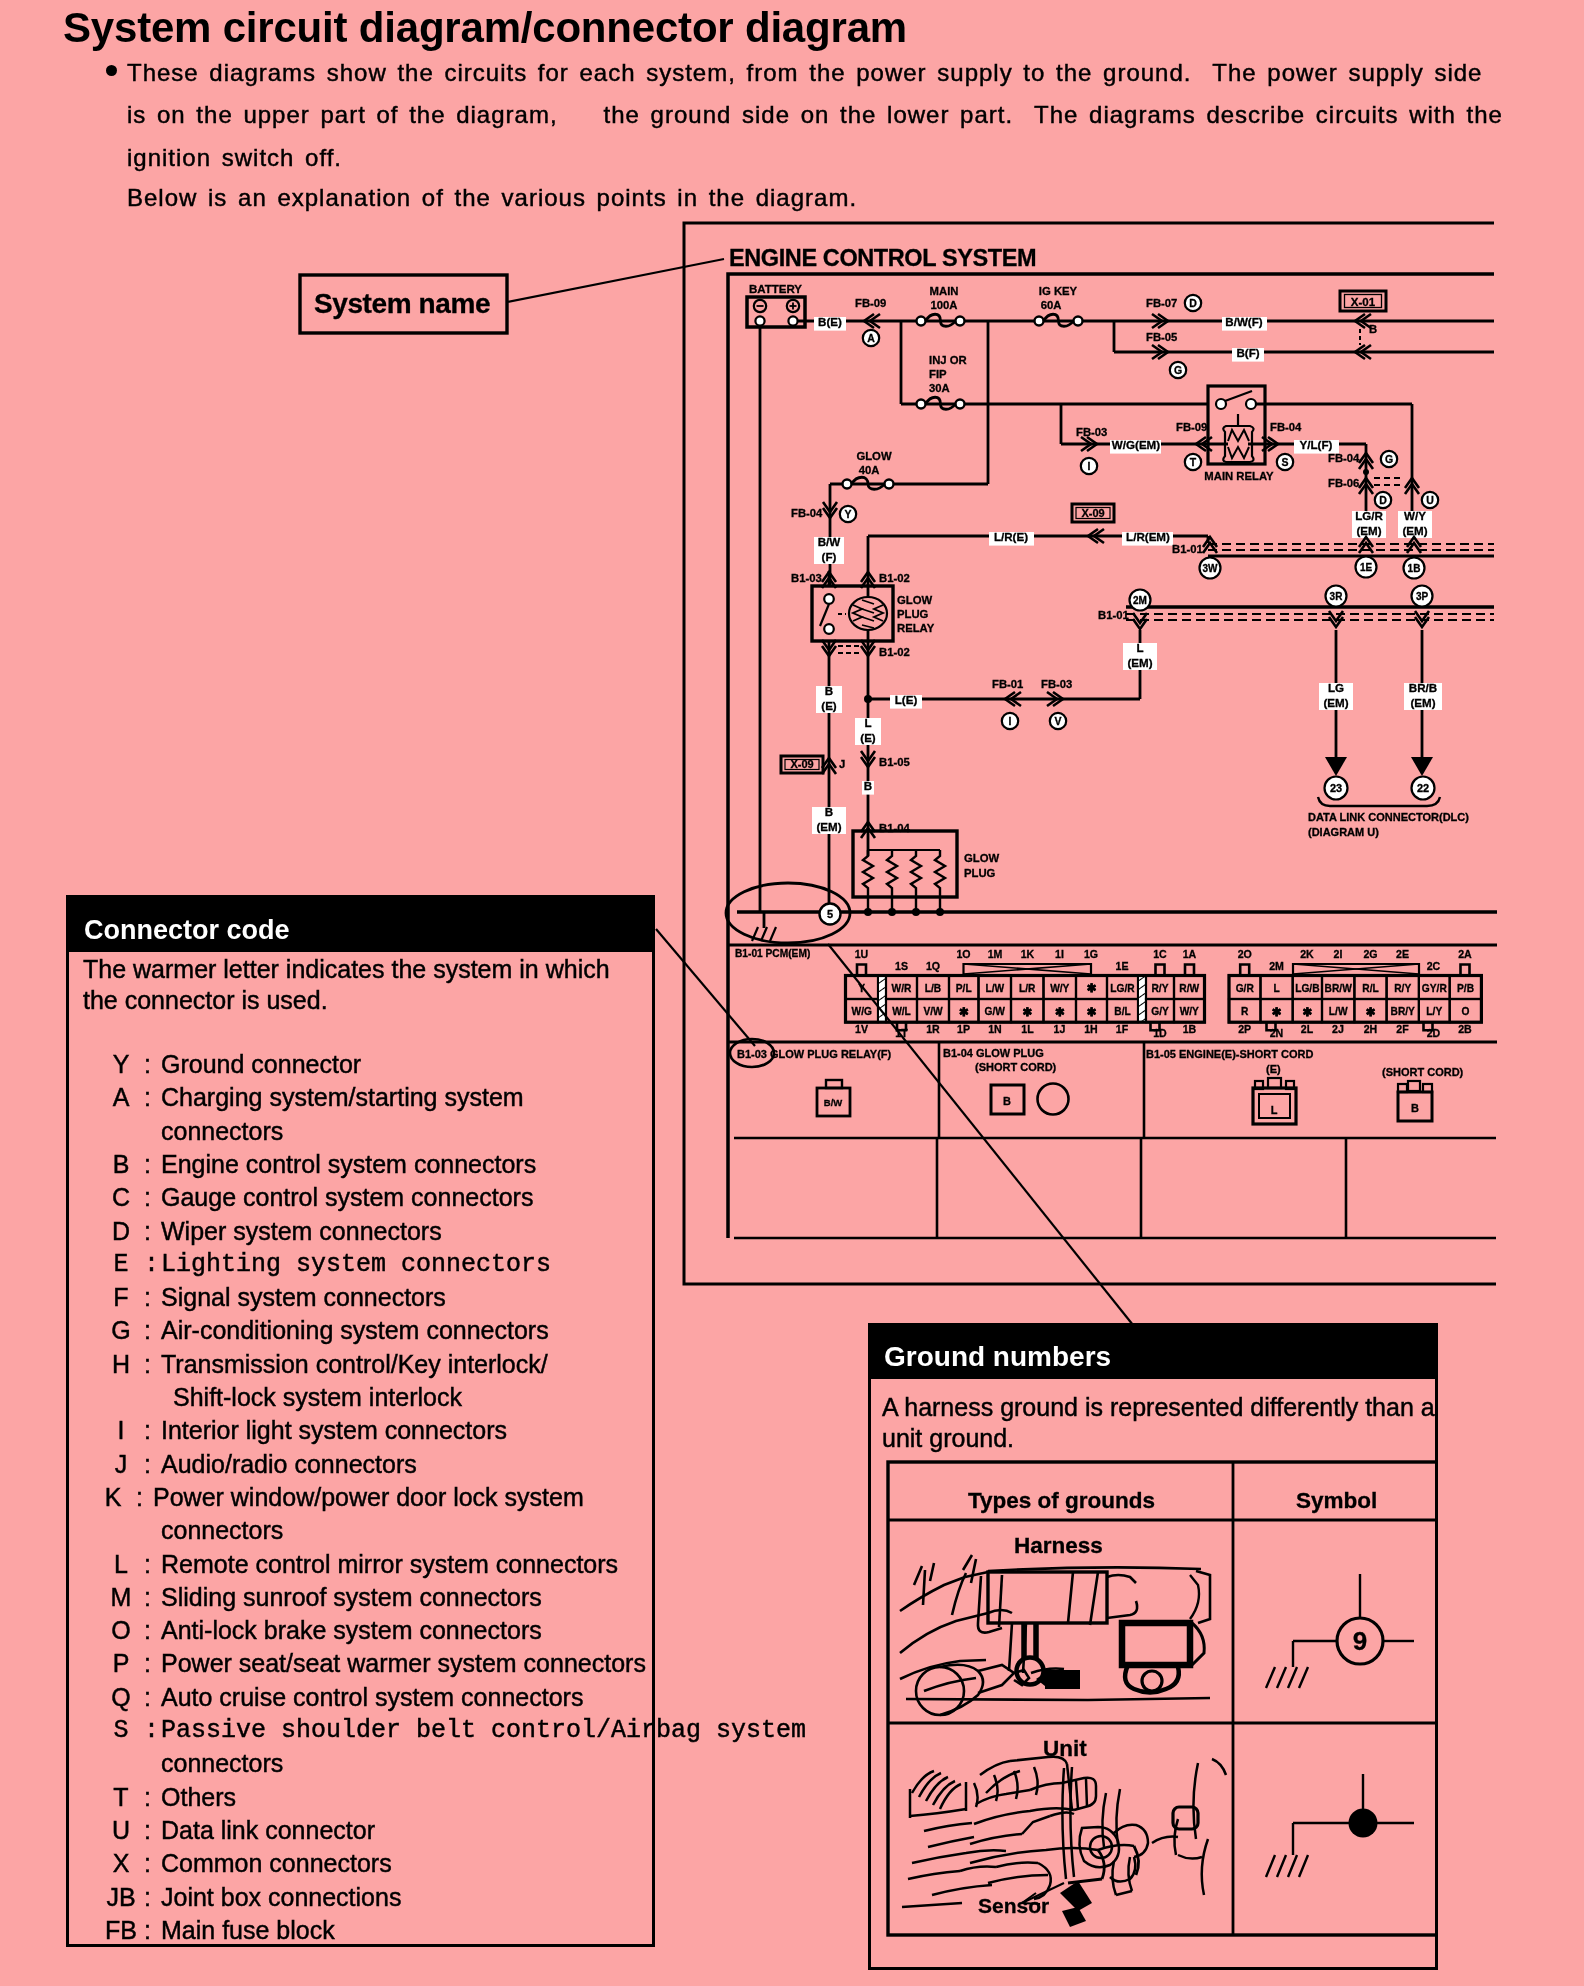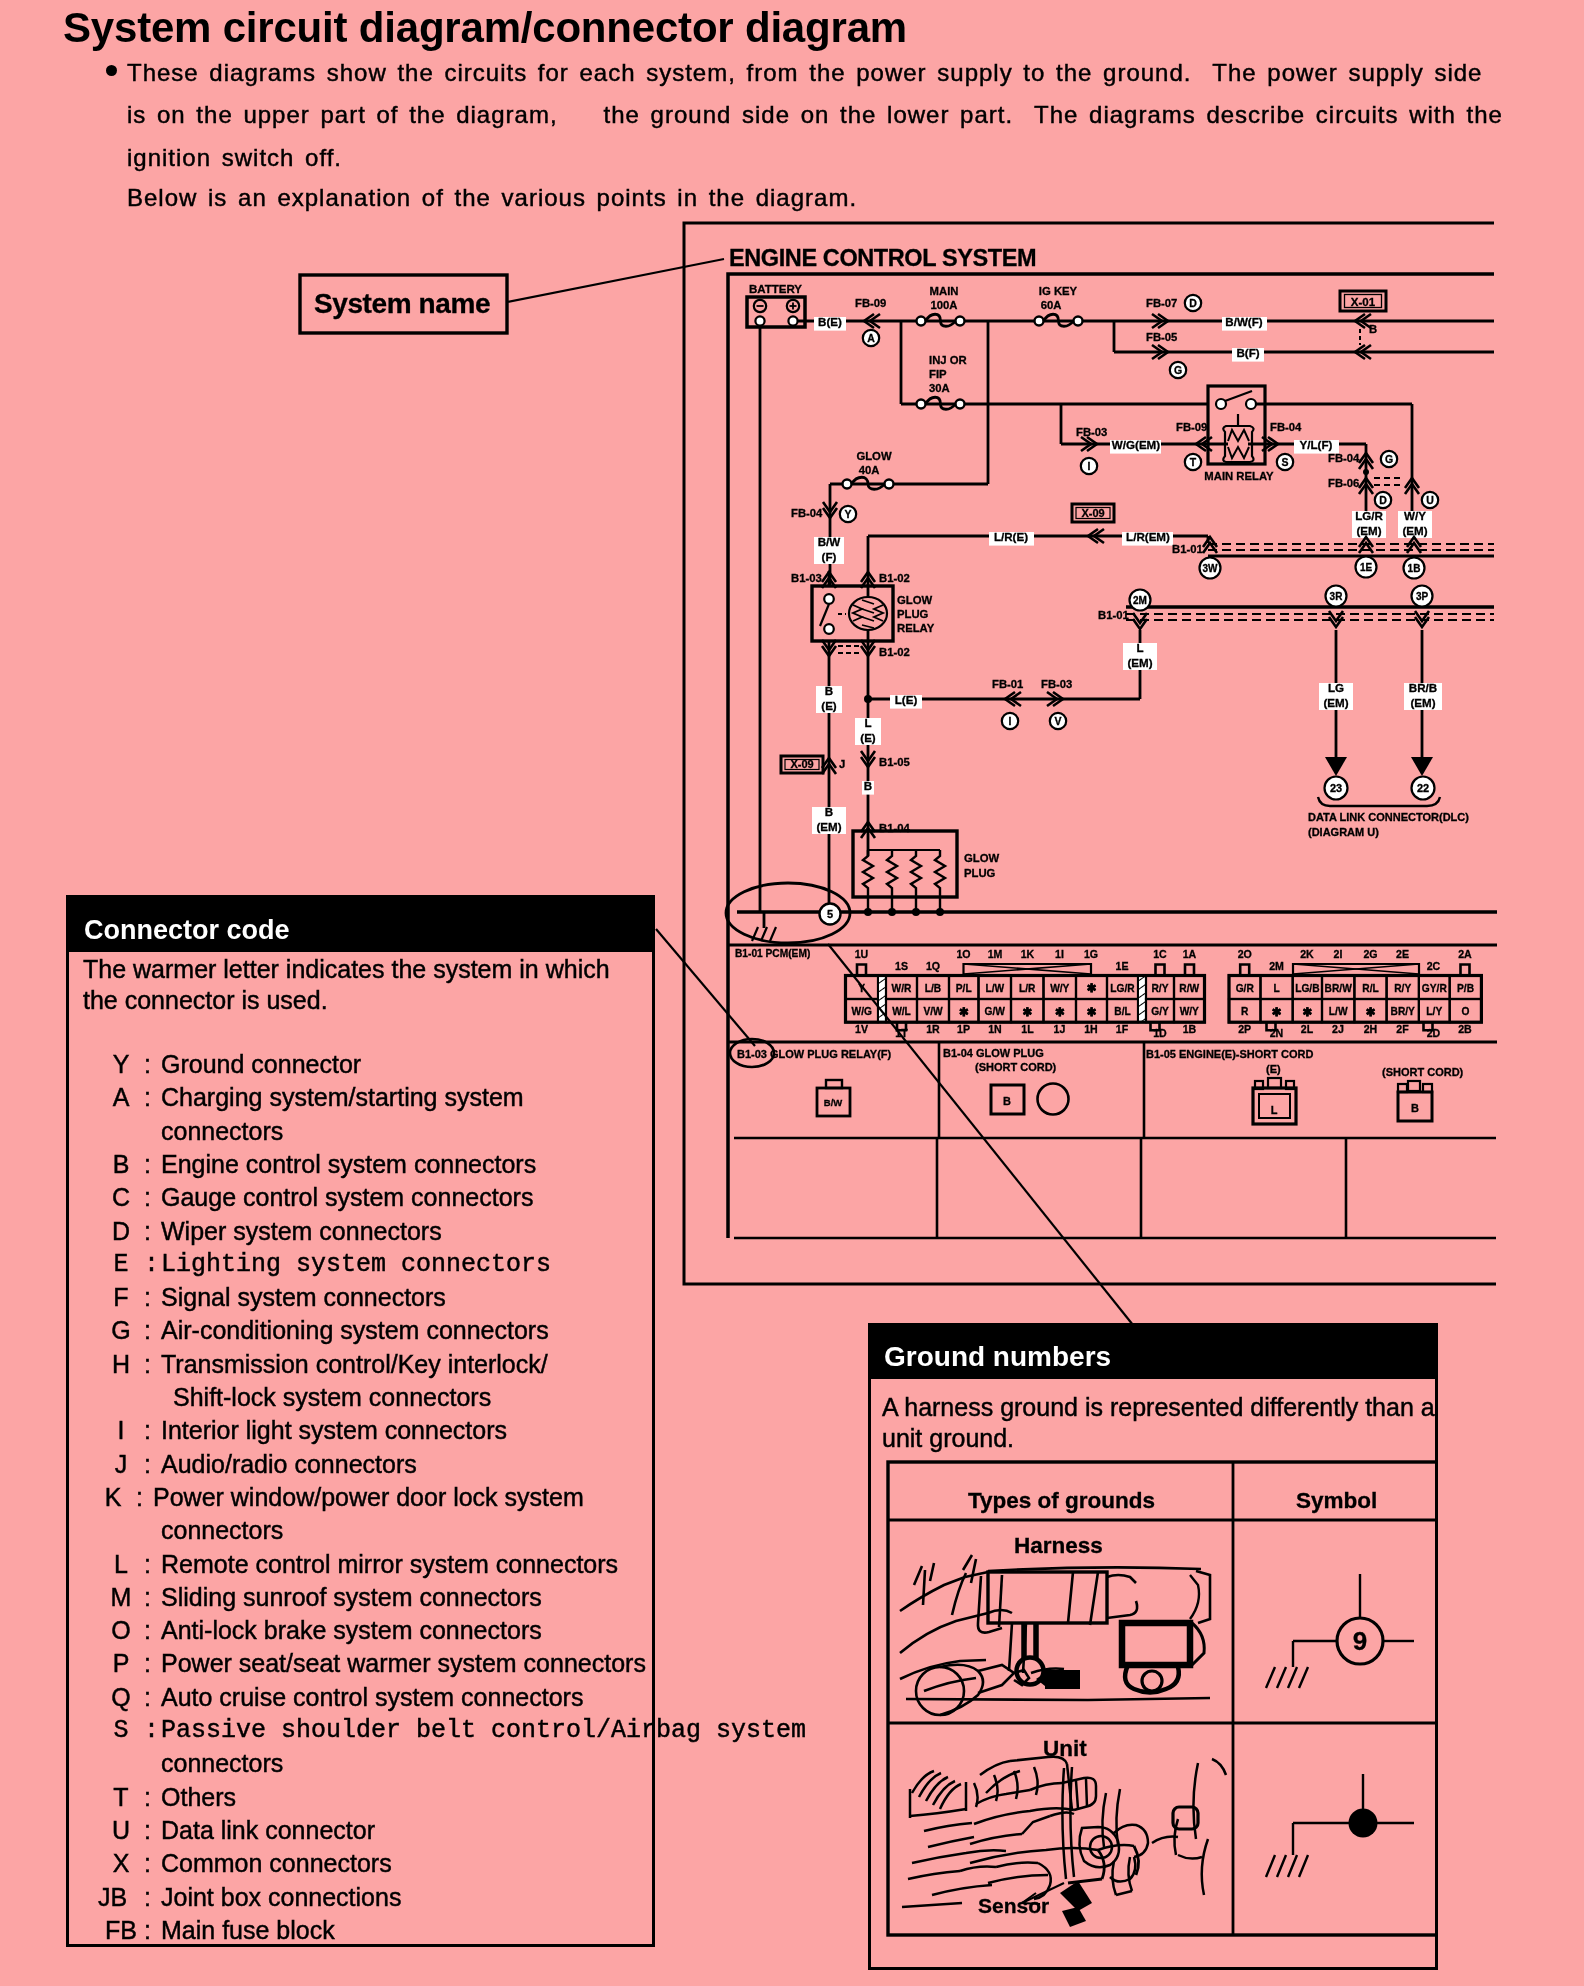--- a/index.html
+++ b/index.html
@@ -537,36 +537,36 @@
 <div class="tk" style="position:absolute;left:98px;top:1050px;font-size:25px;"><span style="display:inline-block;width:46px;text-align:center;">Y</span><span style="display:inline-block;width:17px;">:</span>Ground connector</div>
 <div class="tk" style="position:absolute;left:98px;top:1083.3px;font-size:25px;"><span style="display:inline-block;width:46px;text-align:center;">A</span><span style="display:inline-block;width:17px;">:</span>Charging system/starting system</div>
 <div class="tk" style="position:absolute;left:161px;top:1116.6px;font-size:25px;">connectors</div>
 <div class="tk" style="position:absolute;left:98px;top:1149.8999999999999px;font-size:25px;"><span style="display:inline-block;width:46px;text-align:center;">B</span><span style="display:inline-block;width:17px;">:</span>Engine control system connectors</div>
 <div class="tk" style="position:absolute;left:98px;top:1183.1999999999998px;font-size:25px;"><span style="display:inline-block;width:46px;text-align:center;">C</span><span style="display:inline-block;width:17px;">:</span>Gauge control system connectors</div>
 <div class="tk" style="position:absolute;left:98px;top:1216.4999999999998px;font-size:25px;"><span style="display:inline-block;width:46px;text-align:center;">D</span><span style="display:inline-block;width:17px;">:</span>Wiper system connectors</div>
 <div class="tk" style="position:absolute;left:98px;top:1249.7999999999997px;font-size:25px;font-family:Liberation Mono, monospace;"><span style="display:inline-block;width:46px;text-align:center;">E</span><span style="display:inline-block;width:17px;">:</span>Lighting system connectors</div>
 <div class="tk" style="position:absolute;left:98px;top:1283.0999999999997px;font-size:25px;"><span style="display:inline-block;width:46px;text-align:center;">F</span><span style="display:inline-block;width:17px;">:</span>Signal system connectors</div>
 <div class="tk" style="position:absolute;left:98px;top:1316.3999999999996px;font-size:25px;"><span style="display:inline-block;width:46px;text-align:center;">G</span><span style="display:inline-block;width:17px;">:</span>Air-conditioning system connectors</div>
 <div class="tk" style="position:absolute;left:98px;top:1349.6999999999996px;font-size:25px;"><span style="display:inline-block;width:46px;text-align:center;">H</span><span style="display:inline-block;width:17px;">:</span>Transmission control/Key interlock/</div>
-<div class="tk" style="position:absolute;left:173px;top:1382.9999999999995px;font-size:25px;">Shift-lock system connectors</div>
+<div class="tk" style="position:absolute;left:173px;top:1382.9999999999995px;font-size:25px;">Shift-lock system interlock</div>
 <div class="tk" style="position:absolute;left:98px;top:1416.2999999999995px;font-size:25px;"><span style="display:inline-block;width:46px;text-align:center;">I</span><span style="display:inline-block;width:17px;">:</span>Interior light system connectors</div>
 <div class="tk" style="position:absolute;left:98px;top:1449.5999999999995px;font-size:25px;"><span style="display:inline-block;width:46px;text-align:center;">J</span><span style="display:inline-block;width:17px;">:</span>Audio/radio connectors</div>
 <div class="tk" style="position:absolute;left:90px;top:1482.8999999999994px;font-size:25px;"><span style="display:inline-block;width:46px;text-align:center;">K</span><span style="display:inline-block;width:17px;">:</span>Power window/power door lock system</div>
 <div class="tk" style="position:absolute;left:161px;top:1516.1999999999994px;font-size:25px;">connectors</div>
 <div class="tk" style="position:absolute;left:98px;top:1549.4999999999993px;font-size:25px;"><span style="display:inline-block;width:46px;text-align:center;">L</span><span style="display:inline-block;width:17px;">:</span>Remote control mirror system connectors</div>
 <div class="tk" style="position:absolute;left:98px;top:1582.7999999999993px;font-size:25px;"><span style="display:inline-block;width:46px;text-align:center;">M</span><span style="display:inline-block;width:17px;">:</span>Sliding sunroof system connectors</div>
 <div class="tk" style="position:absolute;left:98px;top:1616.0999999999992px;font-size:25px;"><span style="display:inline-block;width:46px;text-align:center;">O</span><span style="display:inline-block;width:17px;">:</span>Anti-lock brake system connectors</div>
 <div class="tk" style="position:absolute;left:98px;top:1649.3999999999992px;font-size:25px;"><span style="display:inline-block;width:46px;text-align:center;">P</span><span style="display:inline-block;width:17px;">:</span>Power seat/seat warmer system connectors</div>
 <div class="tk" style="position:absolute;left:98px;top:1682.6999999999991px;font-size:25px;"><span style="display:inline-block;width:46px;text-align:center;">Q</span><span style="display:inline-block;width:17px;">:</span>Auto cruise control system connectors</div>
 <div class="tk" style="position:absolute;left:98px;top:1715.999999999999px;font-size:25px;font-family:Liberation Mono, monospace;"><span style="display:inline-block;width:46px;text-align:center;">S</span><span style="display:inline-block;width:17px;">:</span>Passive shoulder belt control/Airbag system</div>
 <div class="tk" style="position:absolute;left:161px;top:1749.299999999999px;font-size:25px;">connectors</div>
 <div class="tk" style="position:absolute;left:98px;top:1782.599999999999px;font-size:25px;"><span style="display:inline-block;width:46px;text-align:center;">T</span><span style="display:inline-block;width:17px;">:</span>Others</div>
 <div class="tk" style="position:absolute;left:98px;top:1815.899999999999px;font-size:25px;"><span style="display:inline-block;width:46px;text-align:center;">U</span><span style="display:inline-block;width:17px;">:</span>Data link connector</div>
 <div class="tk" style="position:absolute;left:98px;top:1849.199999999999px;font-size:25px;"><span style="display:inline-block;width:46px;text-align:center;">X</span><span style="display:inline-block;width:17px;">:</span>Common connectors</div>
-<div class="tk" style="position:absolute;left:98px;top:1882.4999999999989px;font-size:25px;"><span style="display:inline-block;width:46px;">JB</span><span style="display:inline-block;width:17px;">:</span>Joint box connections</div>
+<div class="tk" style="position:absolute;left:98px;top:1882.4999999999989px;font-size:25px;"><span style="display:inline-block;width:46px;text-align:center;">JB</span><span style="display:inline-block;width:17px;">:</span>Joint box connections</div>
 <div class="tk" style="position:absolute;left:98px;top:1915.7999999999988px;font-size:25px;"><span style="display:inline-block;width:46px;text-align:center;">FB</span><span style="display:inline-block;width:17px;">:</span>Main fuse block</div>
 
 <div class="abs" style="left:868px;top:1323px;width:570px;height:647px;border:3px solid #000;box-sizing:border-box;">
 
 <div style="position:absolute;left:-3px;top:-3px;width:570px;height:56px;background:#000;color:#fff;font-size:28px;font-weight:bold;padding-left:16px;line-height:67px;box-sizing:border-box;">Ground numbers</div>
 
 <div class="tk" style="position:absolute;left:11px;top:66px;font-size:25px;line-height:30.5px;width:566px;">A harness ground is represented differently than a unit ground.</div>
 </div>
 
 <svg class="abs" style="left:868px;top:1323px;" width="570" height="647" viewBox="0 0 570 647">

